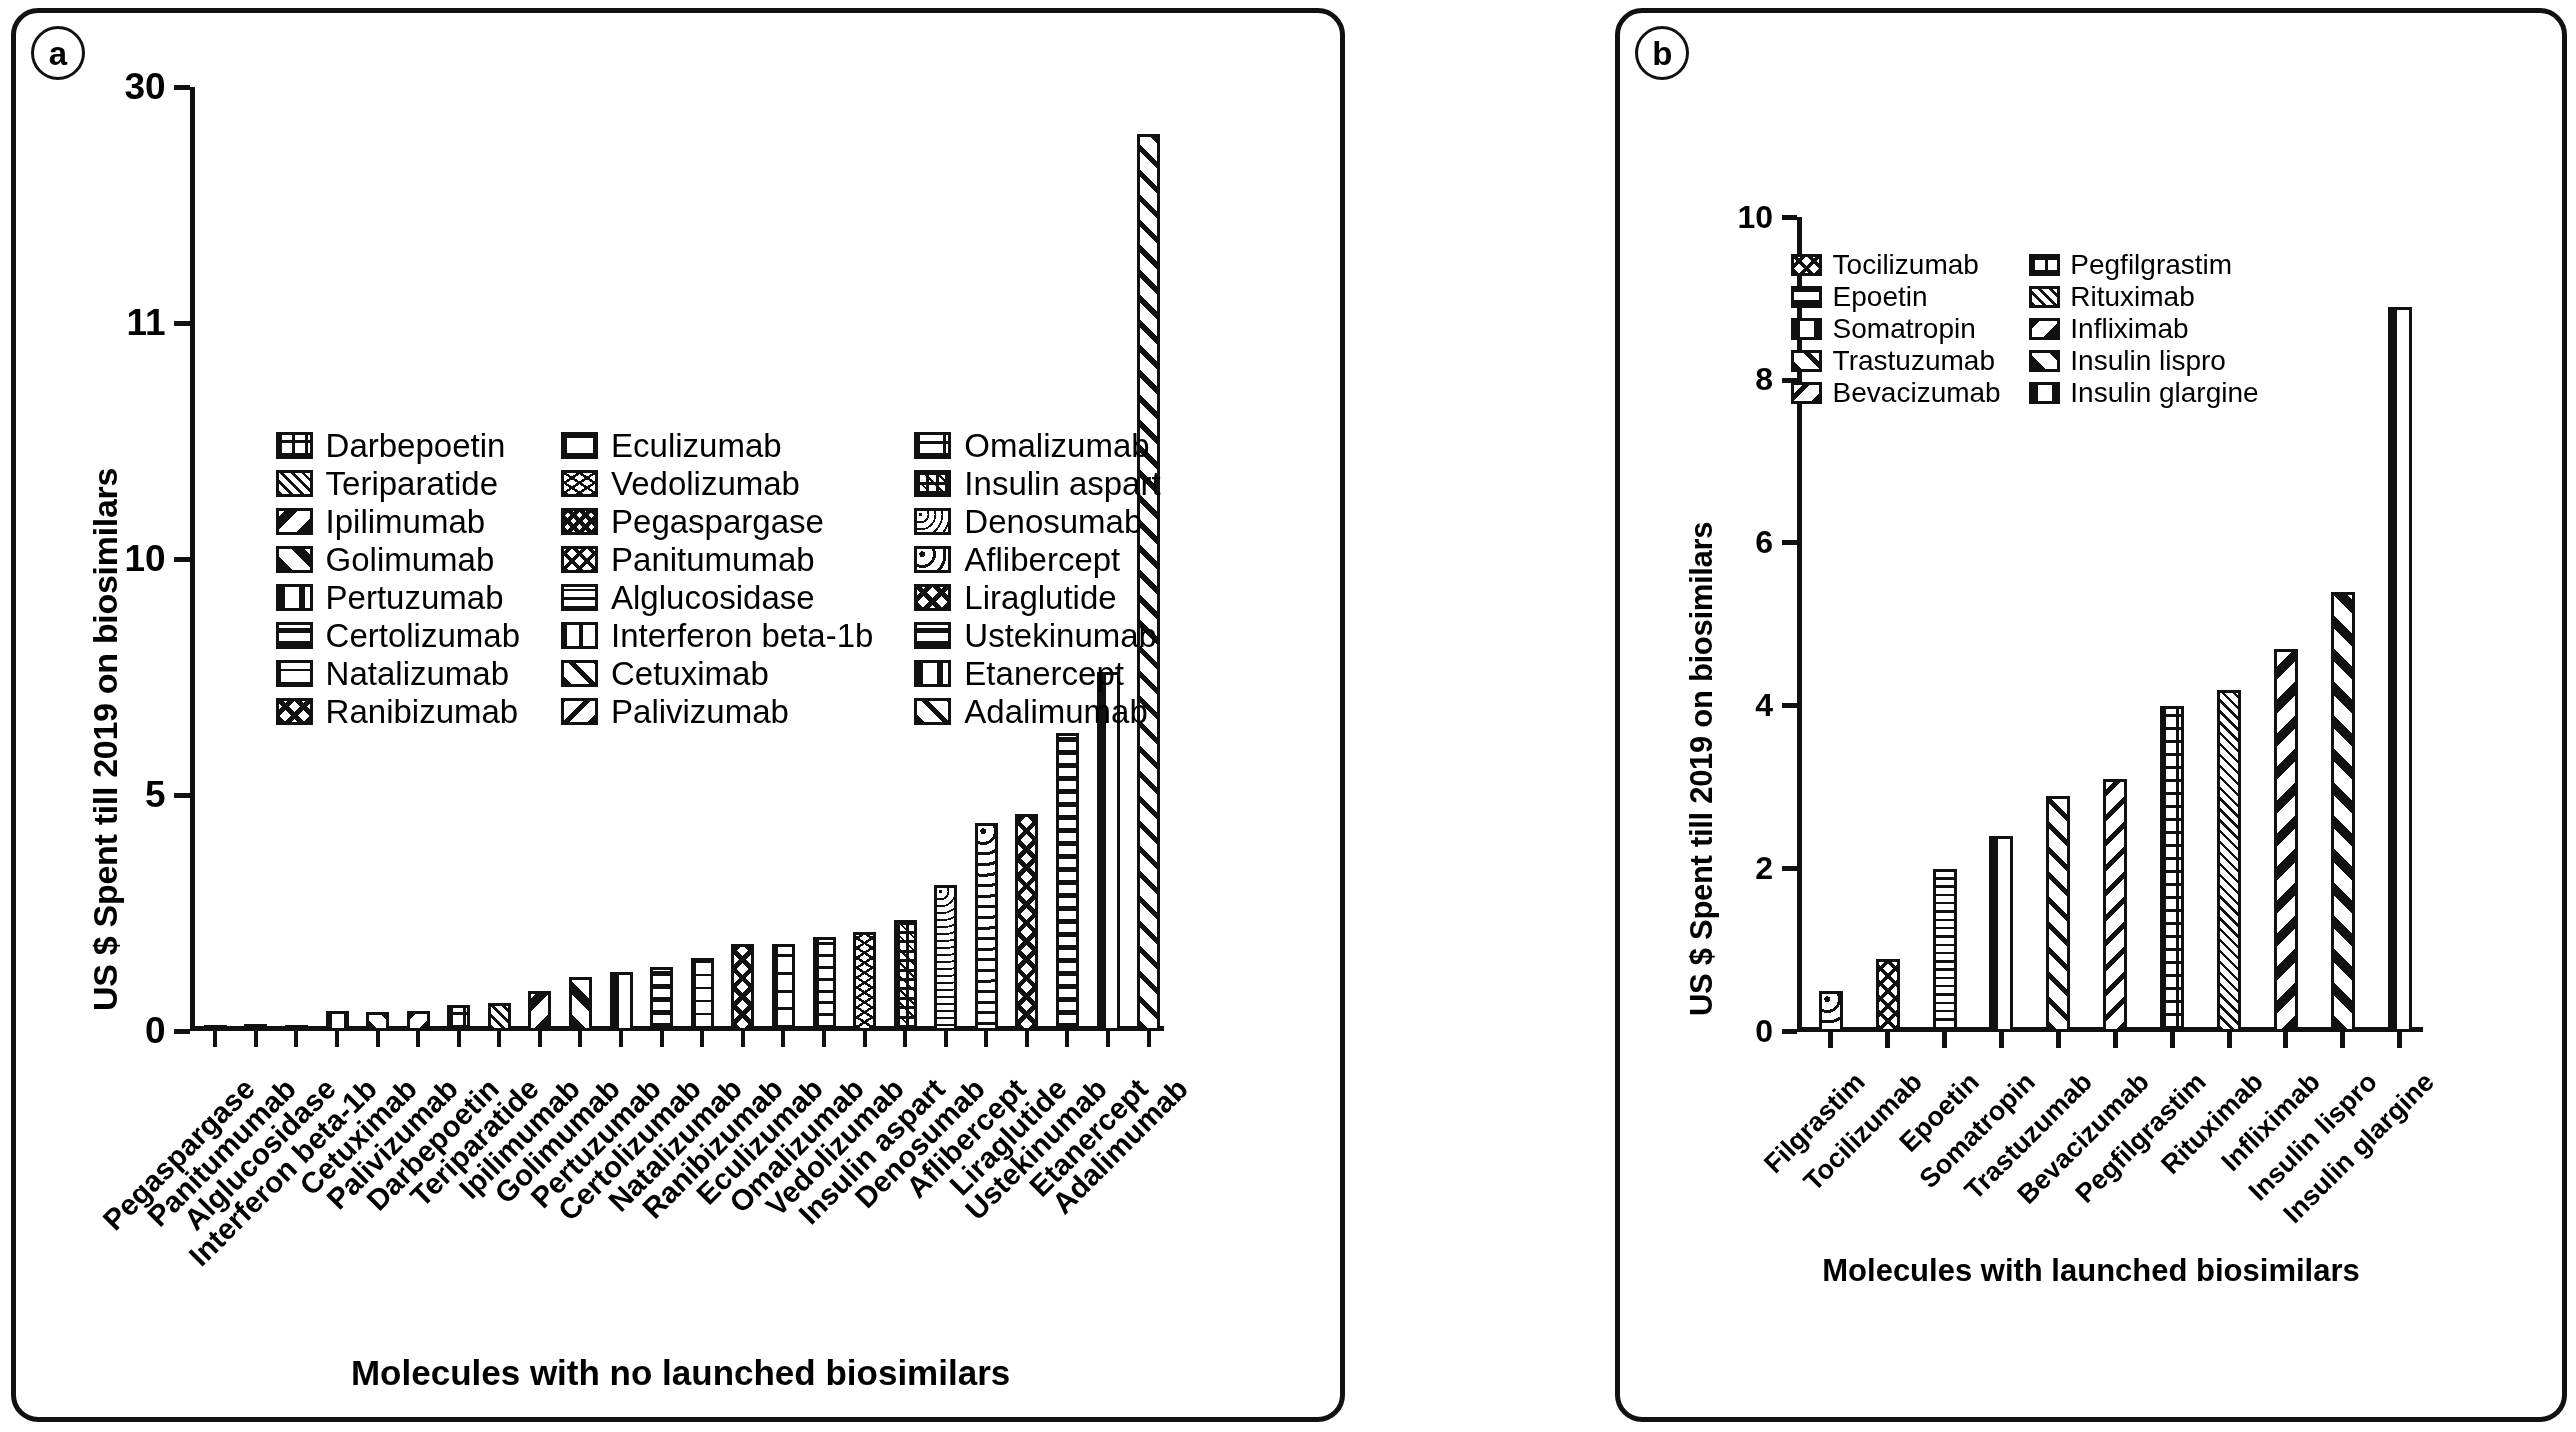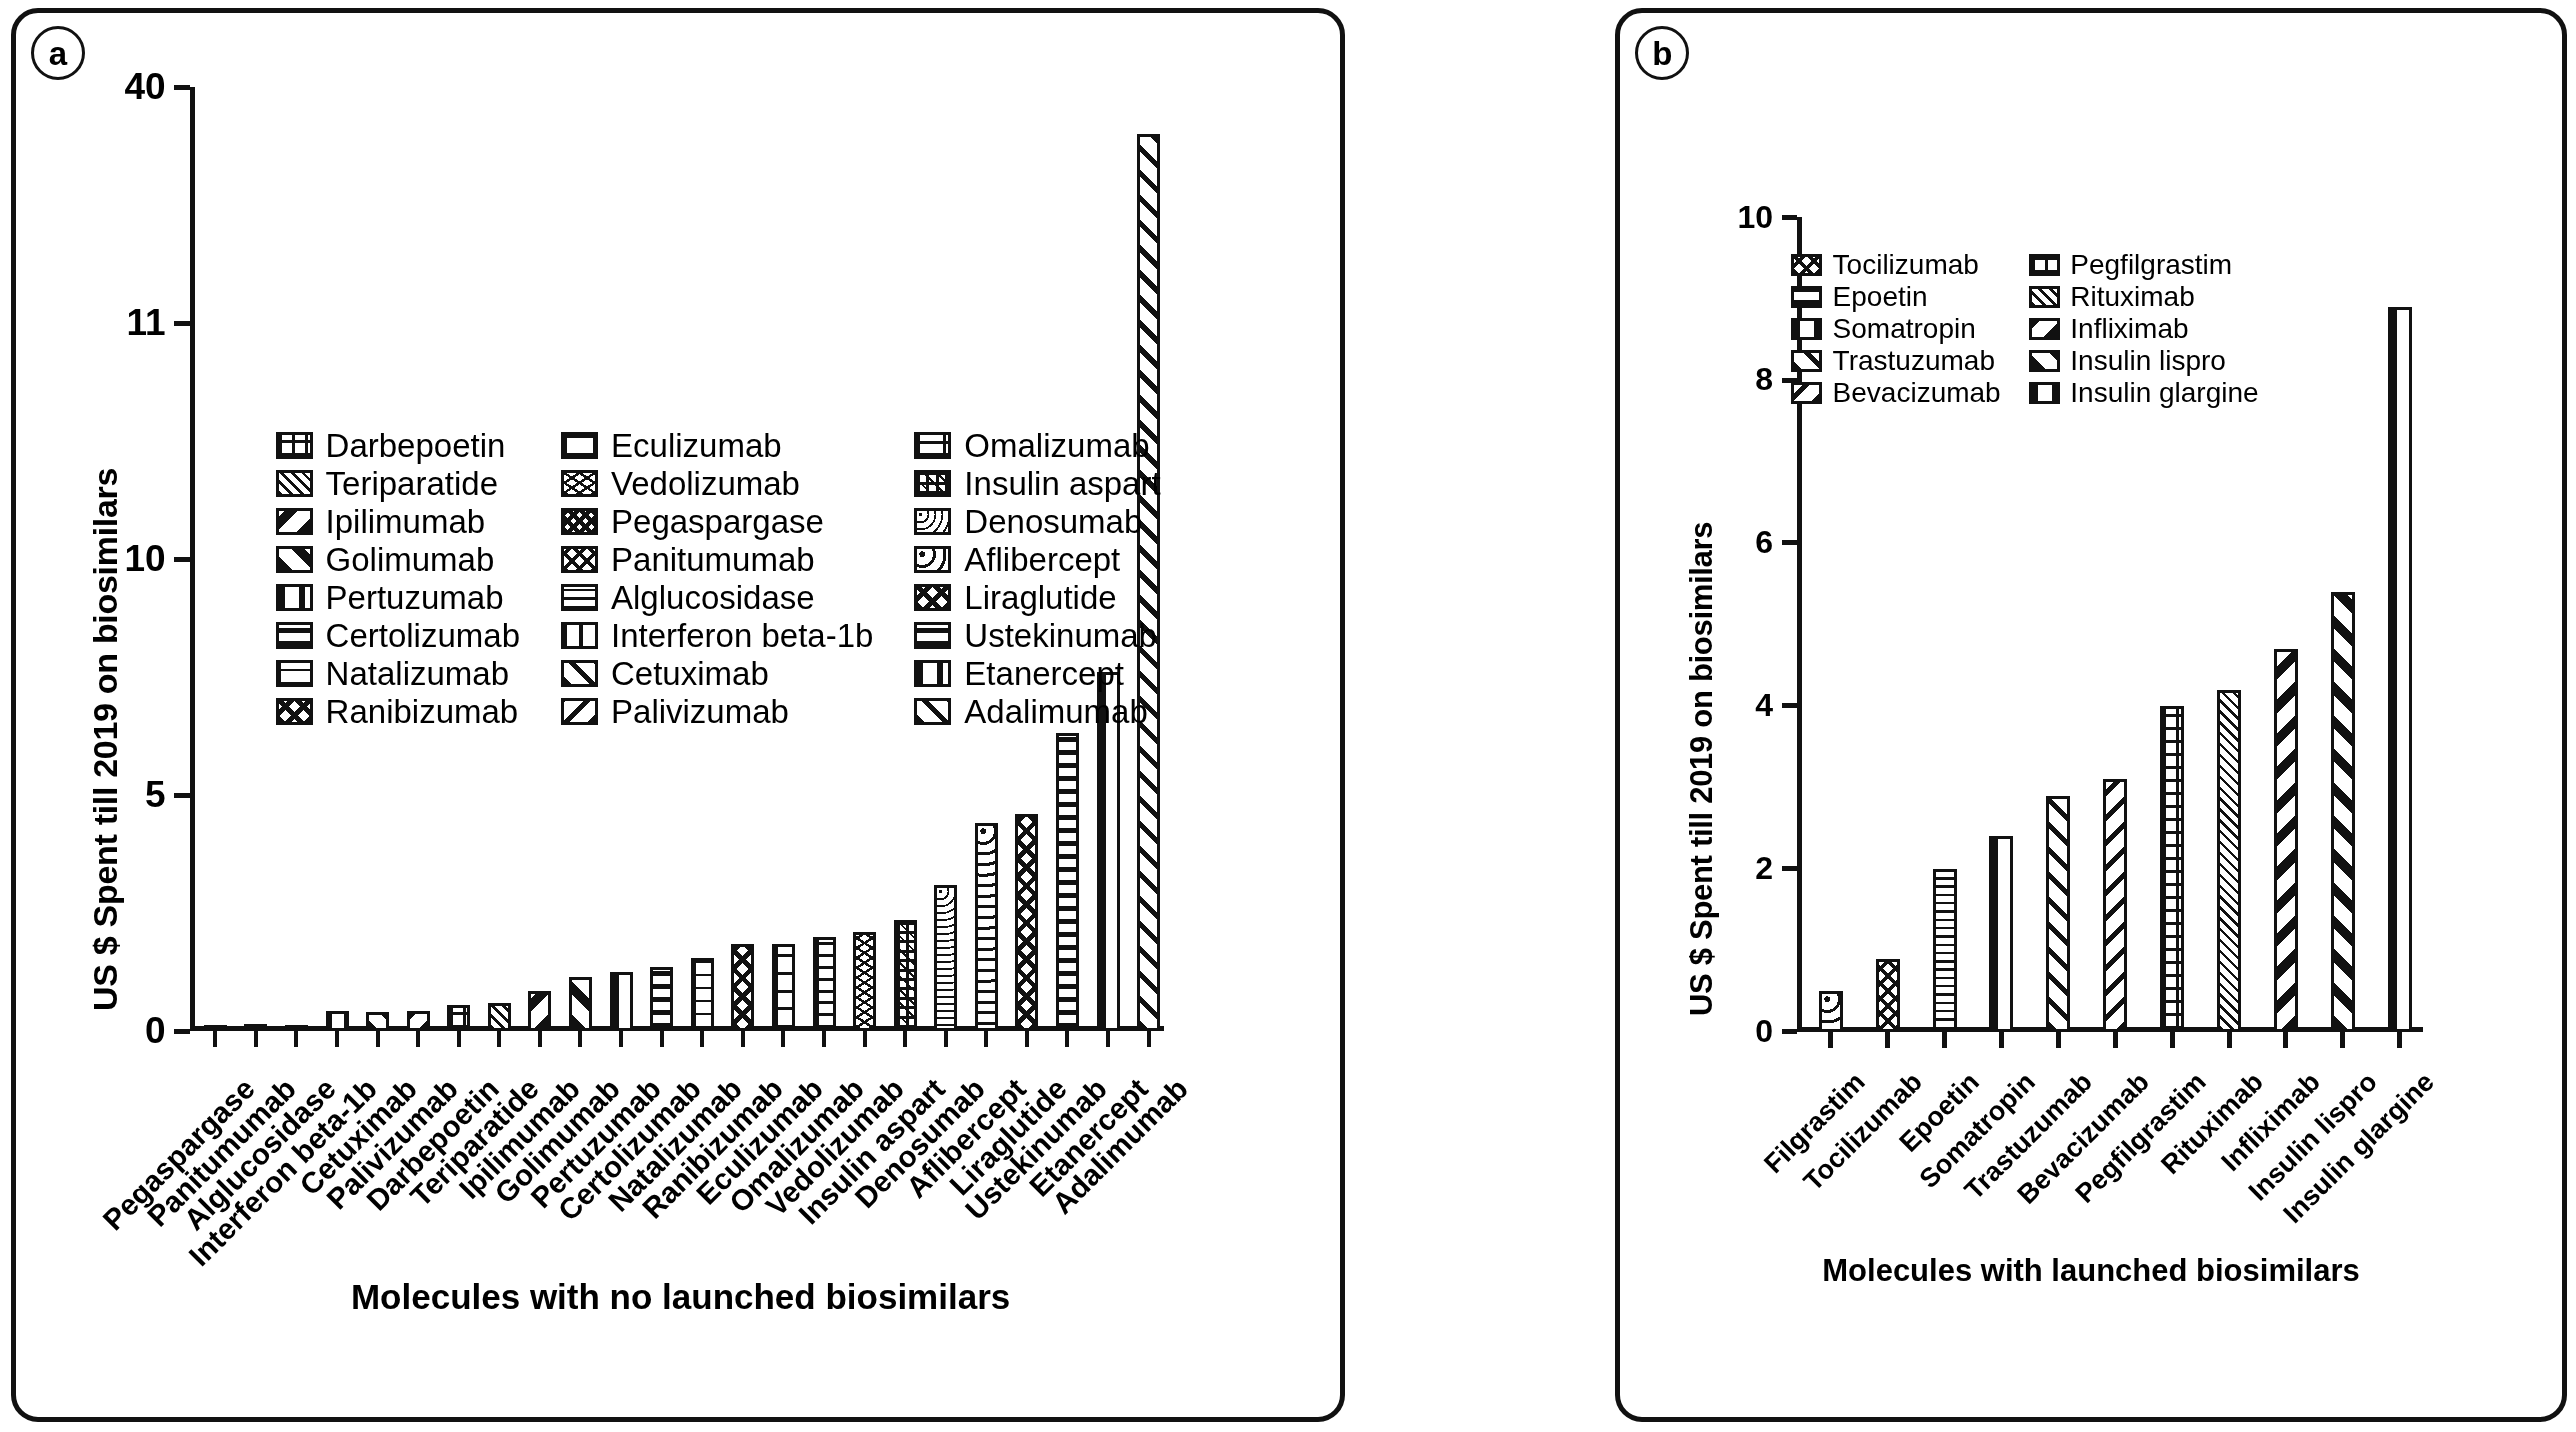--- a/index.html
+++ b/index.html
@@ -166,21 +166,21 @@
         <div class="xaxis-line" style="bottom: 0px; width: 974px;"></div>
         <div class="ytick" style="left: -15.3px; top: 942px;"></div>
         <div class="ytick-label" style="font-size: 37px; width: 94px; left: -118px; top: 925px;">0</div>
         <div class="ytick" style="left: -15.3px; top: 706px;"></div>
         <div class="ytick-label" style="font-size: 37px; width: 94px; left: -118px; top: 689px;">5</div>
         <div class="ytick" style="left: -15.3px; top: 470px;"></div>
         <div class="ytick-label" style="font-size: 37px; width: 94px; left: -118px; top: 453px;">10</div>
         <div class="ytick" style="left: -15.3px; top: 234px;"></div>
         <div class="ytick-label" style="font-size: 37px; width: 94px; left: -118px; top: 217px;">11</div>
         <div class="ytick" style="left: -15.3px; top: -2.4px;"></div>
-        <div class="ytick-label" style="font-size: 37px; width: 94px; left: -118px; top: -19px;">40</div>
+        <div class="ytick-label" style="font-size: 37px; width: 94px; left: -118px; top: -19px;">30</div>
         <div class="bar p-solidish solid" title="Pegaspargase: 0.05" style="left: 14px; width: 23.5px; height: 2.4px;"></div>
         <div class="xtick" style="left: 23px; bottom: -15.3px;"></div>
         <div class="xcat" style="font-size: 29.5px; left: -364px; top: 986px; width: 413px;">Pegaspargase</div>
         <div class="bar p-solidish solid" title="Panitumumab: 0.15" style="left: 54px; width: 23.5px; height: 7px;"></div>
         <div class="xtick" style="left: 64px; bottom: -15.3px;"></div>
         <div class="xcat" style="font-size: 29.5px; left: -323px; top: 986px; width: 413px;">Panitumumab</div>
         <div class="bar p-solidish solid" title="Alglucosidase: 0.12" style="left: 95px; width: 23.5px; height: 5.7px;"></div>
         <div class="xtick" style="left: 104px; bottom: -15.3px;"></div>
         <div class="xcat" style="font-size: 29.5px; left: -283px; top: 986px; width: 413px;">Alglucosidase</div>
         <div class="bar p-vert" title="Interferon beta-1b: 0.42" style="left: 136px; width: 23.5px; height: 20px;"></div>
@@ -243,21 +243,21 @@
         <div class="bar p-vthick" title="Etanercept: 7.6" style="left: 907px; width: 23.5px; height: 359px;"></div>
         <div class="xtick" style="left: 916px; bottom: -15.3px;"></div>
         <div class="xcat" style="font-size: 29.5px; left: 529px; top: 986px; width: 413px;">Etanercept</div>
         <div class="bar p-diag-fs" title="Adalimumab: 19" style="left: 947px; width: 23.5px; height: 897px;"></div>
         <div class="xtick" style="left: 957px; bottom: -15.3px;"></div>
         <div class="xcat" style="font-size: 29.5px; left: 569px; top: 986px; width: 413px;">Adalimumab</div>
       </div>
 
     <div class="ylabel" id="ylabel-a" style="left: 70px; top: 998px;">US $ Spent till 2019 on biosimilars</div>
 
-    <div class="xtitle" id="xtitle-a" style="left: 0px; width: 1322px; top: 1264px; padding-left: 8px;">Molecules with no launched biosimilars</div>
+    <div class="xtitle" id="xtitle-a" style="left: 0px; width: 1322px; top: 1340px; padding-left: 8px;">Molecules with no launched biosimilars</div>
 
     <div class="legend" id="legend-a" style="left: 260px; top: 413px;">
         <div class="legend-col">
           <div class="legend-item">
             <span class="swatch p-grid"></span>
             <span class="legend-label">Darbepoetin</span>
           </div>
           <div class="legend-item">
             <span class="swatch p-diag-fine"></span>
             <span class="legend-label">Teriparatide</span>

